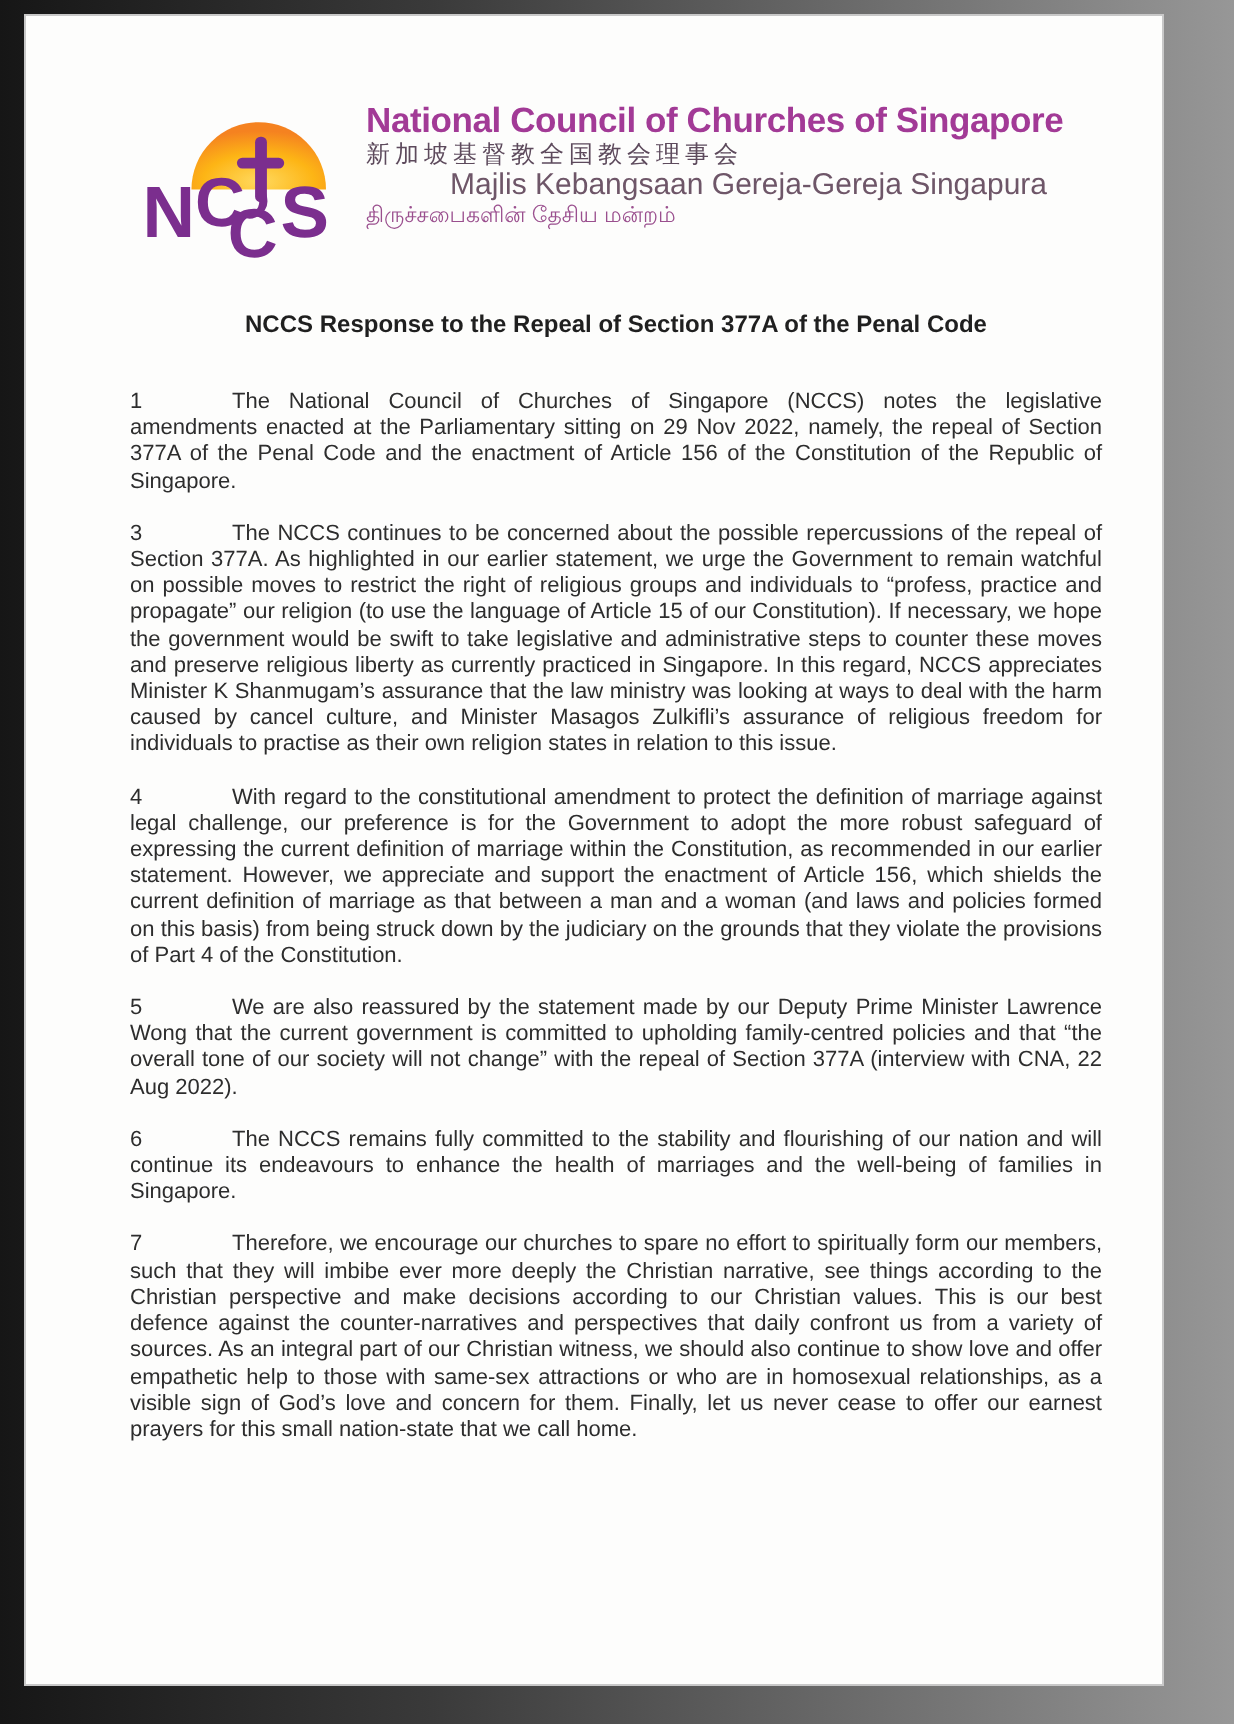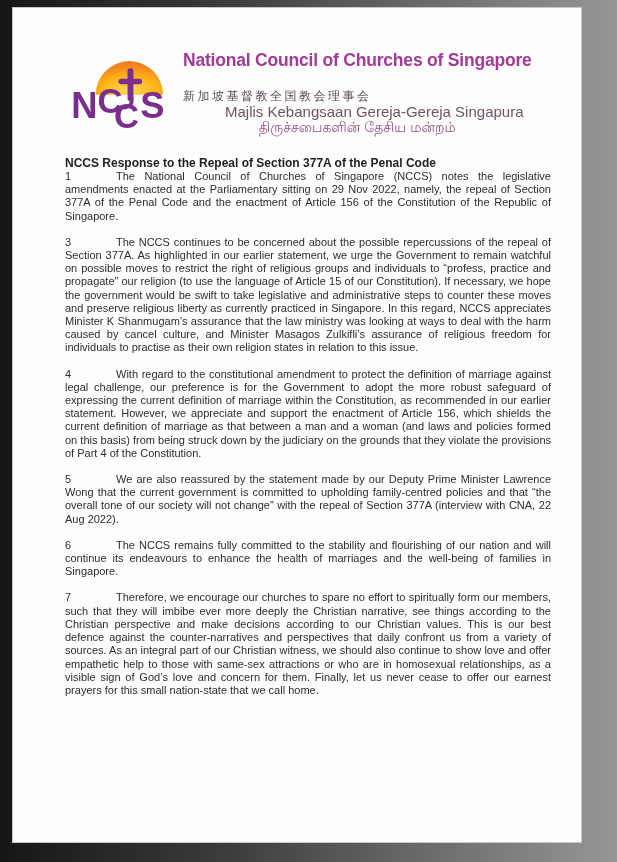--- a/index.html
+++ b/index.html
@@ -42,51 +42,51 @@
     margin-left:8px;
   }
   .logo{ width:100px; height:92px; flex:0 0 auto; }
   .header-text{ padding-top:9px; }
   .org-name{
     color:var(--accent);
     font-size:17.5px;
     font-weight:bold;
     letter-spacing:-0.2px;
     line-height:20px;
-    margin-bottom:19px;
+    margin-bottom:0;
   }
   .org-name-zh{
     color:var(--zh_color);
     font-size:12px;
     letter-spacing:2.5px;
     line-height:14px;
     margin-bottom:2px;
   }
   .org-name-ms{
     color:var(--ms_color);
     font-size:15px;
     line-height:14px;
     margin-bottom:2px;
     margin-left:42px;
   }
   .org-name-ta{
     color:var(--ta_color);
-    font-size:14px;
+    font-size:11px;
     line-height:13px;
-    text-align:center;
   }
   
   .doc-date{
     margin-top:24px;
     font-size:11.5px;
     color:var(--ink);
   }
   .doc-title{
     margin-top:22px;
-    text-align:left;
+    margin-bottom:26px;
+    text-align:center;
     font-size:12px;
     font-weight:bold;
     line-height:14px;
     color:#1f1f1f;
   }
   .para{
     font-size:11px;
     line-height:13.2px;
     color:var(--ink);
     text-align:justify;

